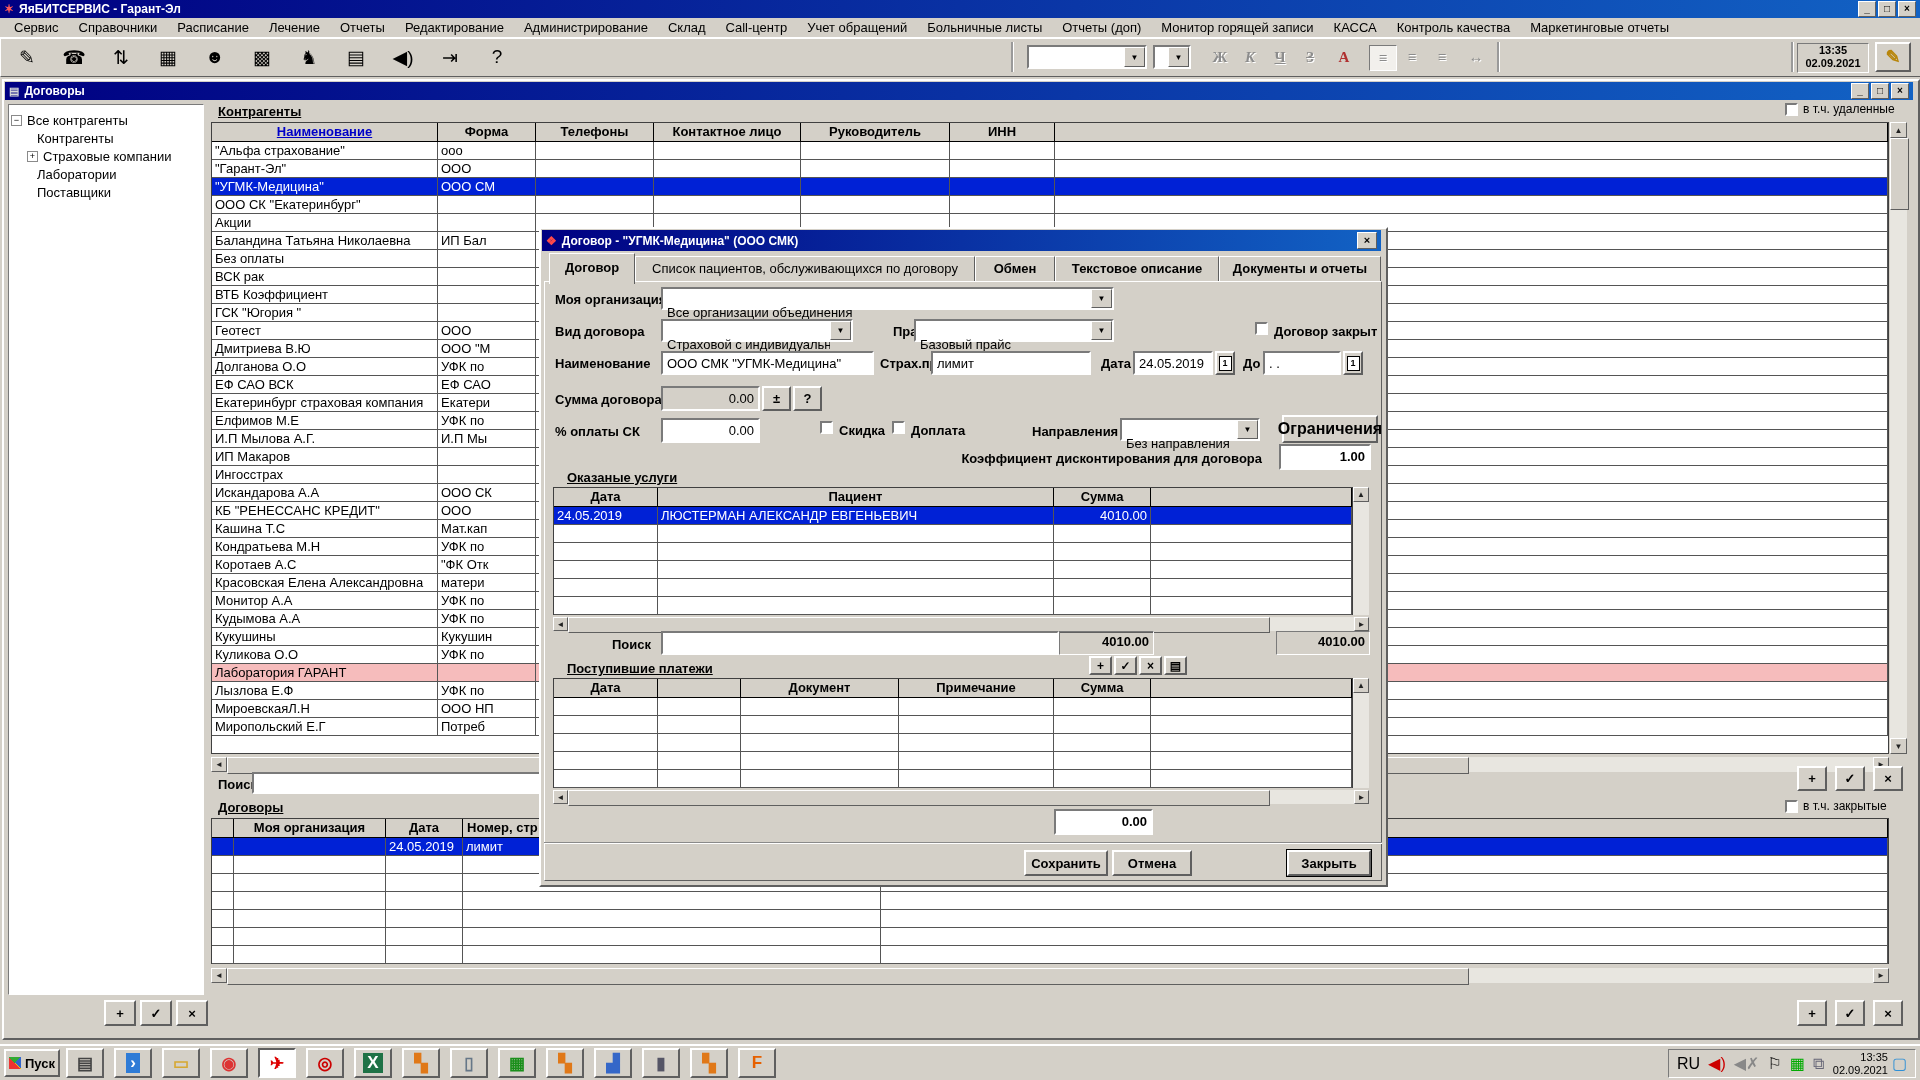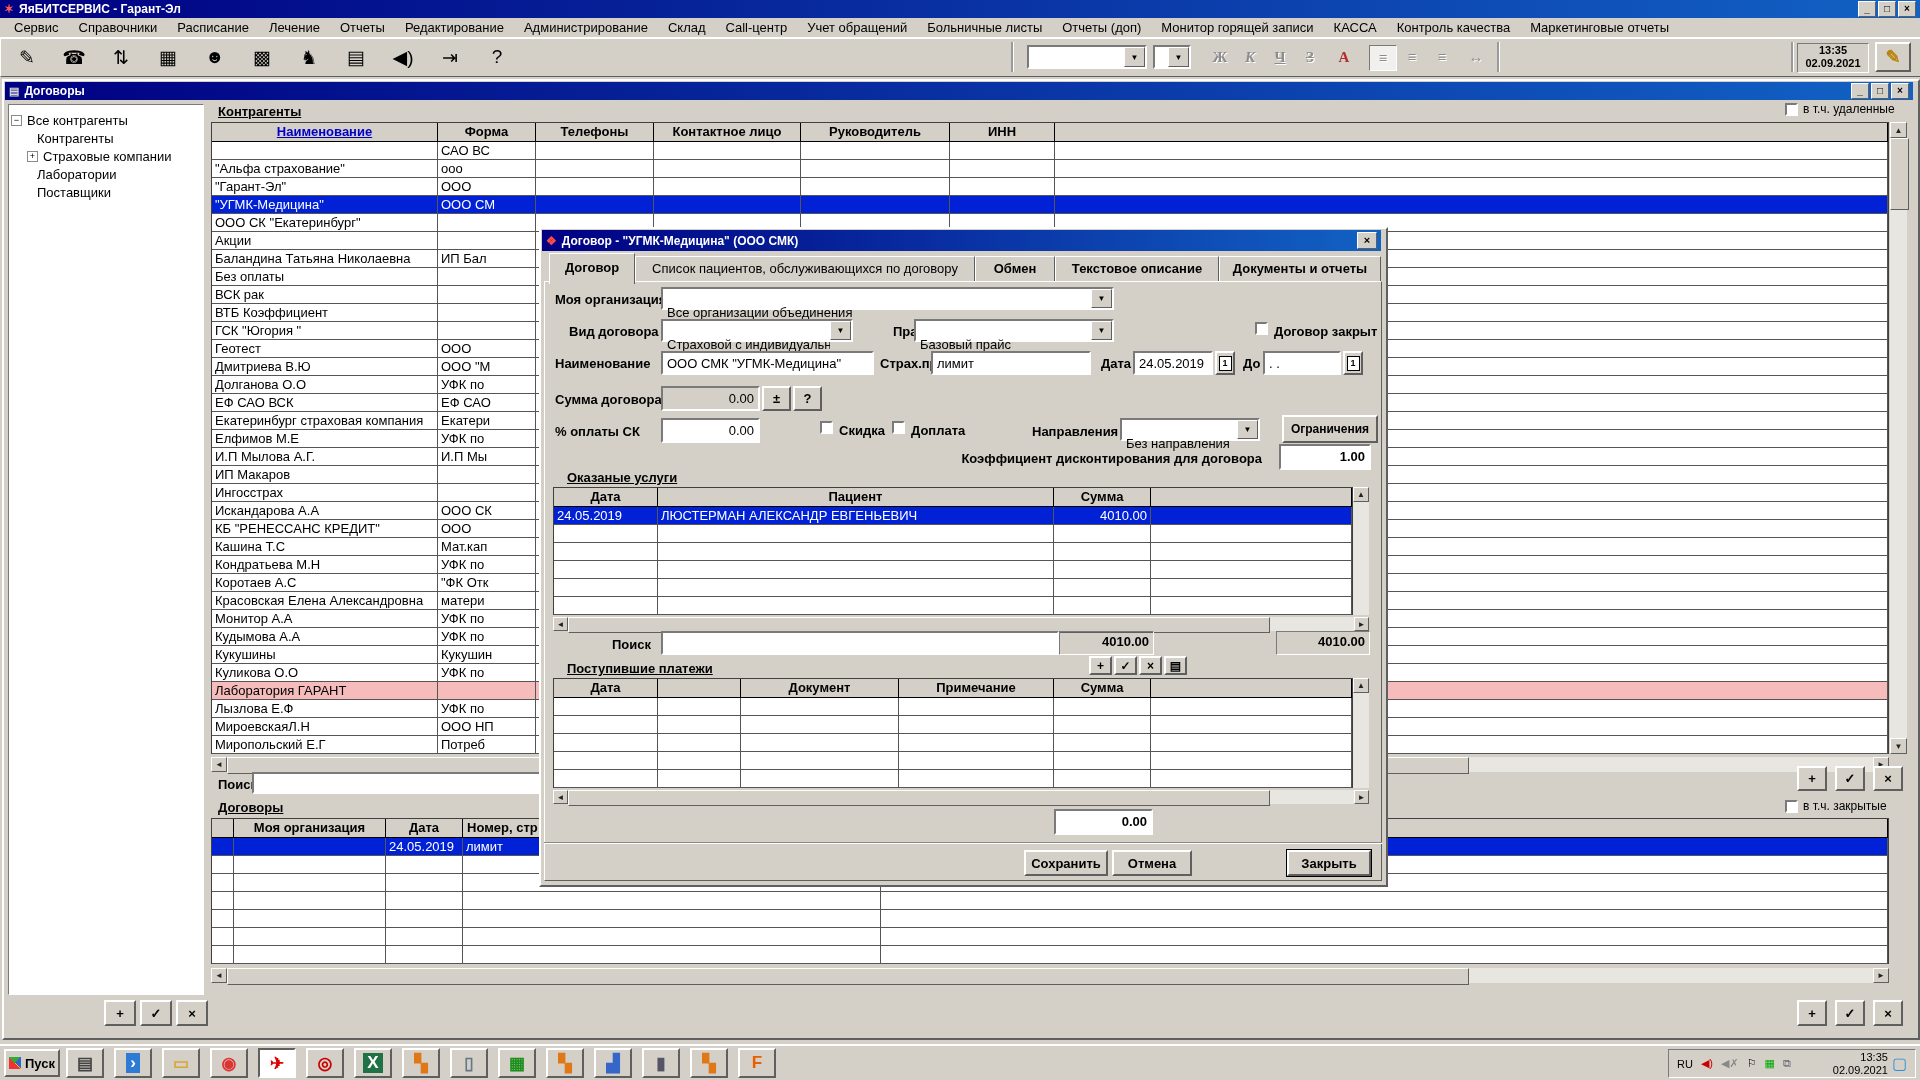--- a/index.html
+++ b/index.html
@@ -65,21 +65,21 @@
   
   .qbtn{width:38px;height:30px;font-size:17px;}
   .qbtn:nth-of-type(1){color:#444;} .qbtn:nth-of-type(2) span{background:#2e7bd6;color:#fff;padding:0 4px;font-weight:bold;}
   .qbtn:nth-of-type(3){color:#d6a833;} .qbtn:nth-of-type(4){color:#d33;}
   .qbtn:nth-of-type(5){background:#fff;border-color:#5f5f5f #fff #fff #5f5f5f;color:#d00;}
   .qbtn:nth-of-type(6){color:#c00;} .qbtn:nth-of-type(7) span{background:#1f7246;color:#fff;padding:0 4px;font-weight:bold;}
   .qbtn:nth-of-type(8),.qbtn:nth-of-type(11),.qbtn:nth-of-type(14){color:#e07818;}
   .qbtn:nth-of-type(9){color:#678;} .qbtn:nth-of-type(10){color:#1a8f1a;}
   .qbtn:nth-of-type(12){color:#3567c8;} .qbtn:nth-of-type(13){color:#556;}
   .qbtn:nth-of-type(15){color:#e66000;font-weight:bold;}
-  .tray{font-size:11px;margin:0 4px;}
+  .tray{font-size:16px;margin:0 4px;}
 </style>
 </head>
 <body>
 
 <div id="screen">
 
   <div class="abs titlebar" style="left:0;top:0;width:1920px;height:18px;">
     <span style="color:#ff5a5a;margin-right:5px;">✶</span>
     <span>ЯяБИТСЕРВИС - Гарант-Эл</span>
     <span style="flex:1"></span>
@@ -212,29 +212,20 @@
       <div class="hc" style="color:#0000c8;text-decoration:underline;">Наименование</div>
       <div class="hc">Форма</div>
       <div class="hc">Телефоны</div>
       <div class="hc">Контактное лицо</div>
       <div class="hc">Руководитель</div>
       <div class="hc">ИНН</div>
       <div class="hc"></div>
     </div>
     <div>
         <div class="trow grid1">
-        <div class="tc"></div>
-        <div class="tc">САО ВС</div>
-        <div class="tc"></div>
-        <div class="tc"></div>
-        <div class="tc"></div>
-        <div class="tc"></div>
-        <div class="tc"></div>
-      </div>
-        <div class="trow grid1">
         <div class="tc">"Альфа страхование"</div>
         <div class="tc">ооо</div>
         <div class="tc"></div>
         <div class="tc"></div>
         <div class="tc"></div>
         <div class="tc"></div>
         <div class="tc"></div>
       </div>
         <div class="trow grid1">
         <div class="tc">"Гарант-Эл"</div>
@@ -639,21 +630,21 @@
     <div class="abs out1" style="left:678px;top:27px;width:160px;height:25px;text-align:center;font-weight:bold;line-height:24px;">Документы и отчеты</div>
     <div class="abs out1" style="left:3px;top:52px;width:838px;height:600px;box-sizing:border-box;z-index:2;"></div>
 
     <div class="abs" style="left:0;top:0;width:845px;height:656px;z-index:4;">
       <div class="abs lbl" style="left:14px;top:63px;">Моя организация</div>
       <div class="abs combo" style="left:120px;top:58px;width:453px;height:23px;">
         <span class="txt">Все организации объединения</span>
         <span class="drop">▼</span>
       </div>
 
-      <div class="abs lbl" style="left:28px;top:95px;">Вид договора</div>
+      <div class="abs lbl" style="left:14px;top:95px;">Вид договора</div>
       <div class="abs combo" style="left:120px;top:90px;width:192px;height:23px;">
         <span class="txt">Страховой с индивидуальнь</span>
         <span class="drop">▼</span>
       </div>
       <div class="abs lbl" style="left:328px;top:95px;padding-left:24px;">Прайс</div>
       <div class="abs combo" style="left:373px;top:90px;width:200px;height:23px;">
         <span class="txt">Базовый прайс</span>
         <span class="drop">▼</span>
       </div>
       <span class="cb abs" style="left:714px;top:93px;"></span>
@@ -683,21 +674,21 @@
       <input class="abs field num" style="left: 120px; top: 189px; width: 99px; height: 25px; text-align: right;" value="0.00">
       <span class="cb abs" style="left:279px;top:192px;"></span>
       <div class="abs lbl" style="left:298px;top:194px;">Скидка</div>
       <span class="cb abs" style="left:351px;top:192px;"></span>
       <div class="abs lbl" style="left:370px;top:194px;">Доплата</div>
       <div class="abs lbl" style="left:491px;top:195px;">Направления</div>
       <div class="abs combo" style="left:579px;top:189px;width:140px;height:23px;">
         <span class="txt">Без направления</span>
         <span class="drop">▼</span>
       </div>
-      <div class="abs btn" style="left:741px;top:186px;width:96px;height:28px;font-size:12px;">Ограничения</div>
+      <div class="abs btn" style="left:741px;top:186px;width:96px;height:28px;font-size:16px;">Ограничения</div>
 
       <div class="abs lbl" style="left:391px;top:222px;width:330px;text-align:right;">Коэффициент дисконтирования для договора</div>
       <div class="abs field num b" style="left:738px;top:215px;width:92px;height:26px;line-height:20px;">1.00</div>
 
       <div class="abs seclabel" style="left:26px;top:241px;">Оказаные услуги</div>
       <div class="abs tbl" style="left:12px;top:258px;width:800px;height:128px;">
         <div class="thead grid3">
           <div class="hc">Дата</div>
           <div class="hc">Пациент</div>
           <div class="hc">Сумма</div>

